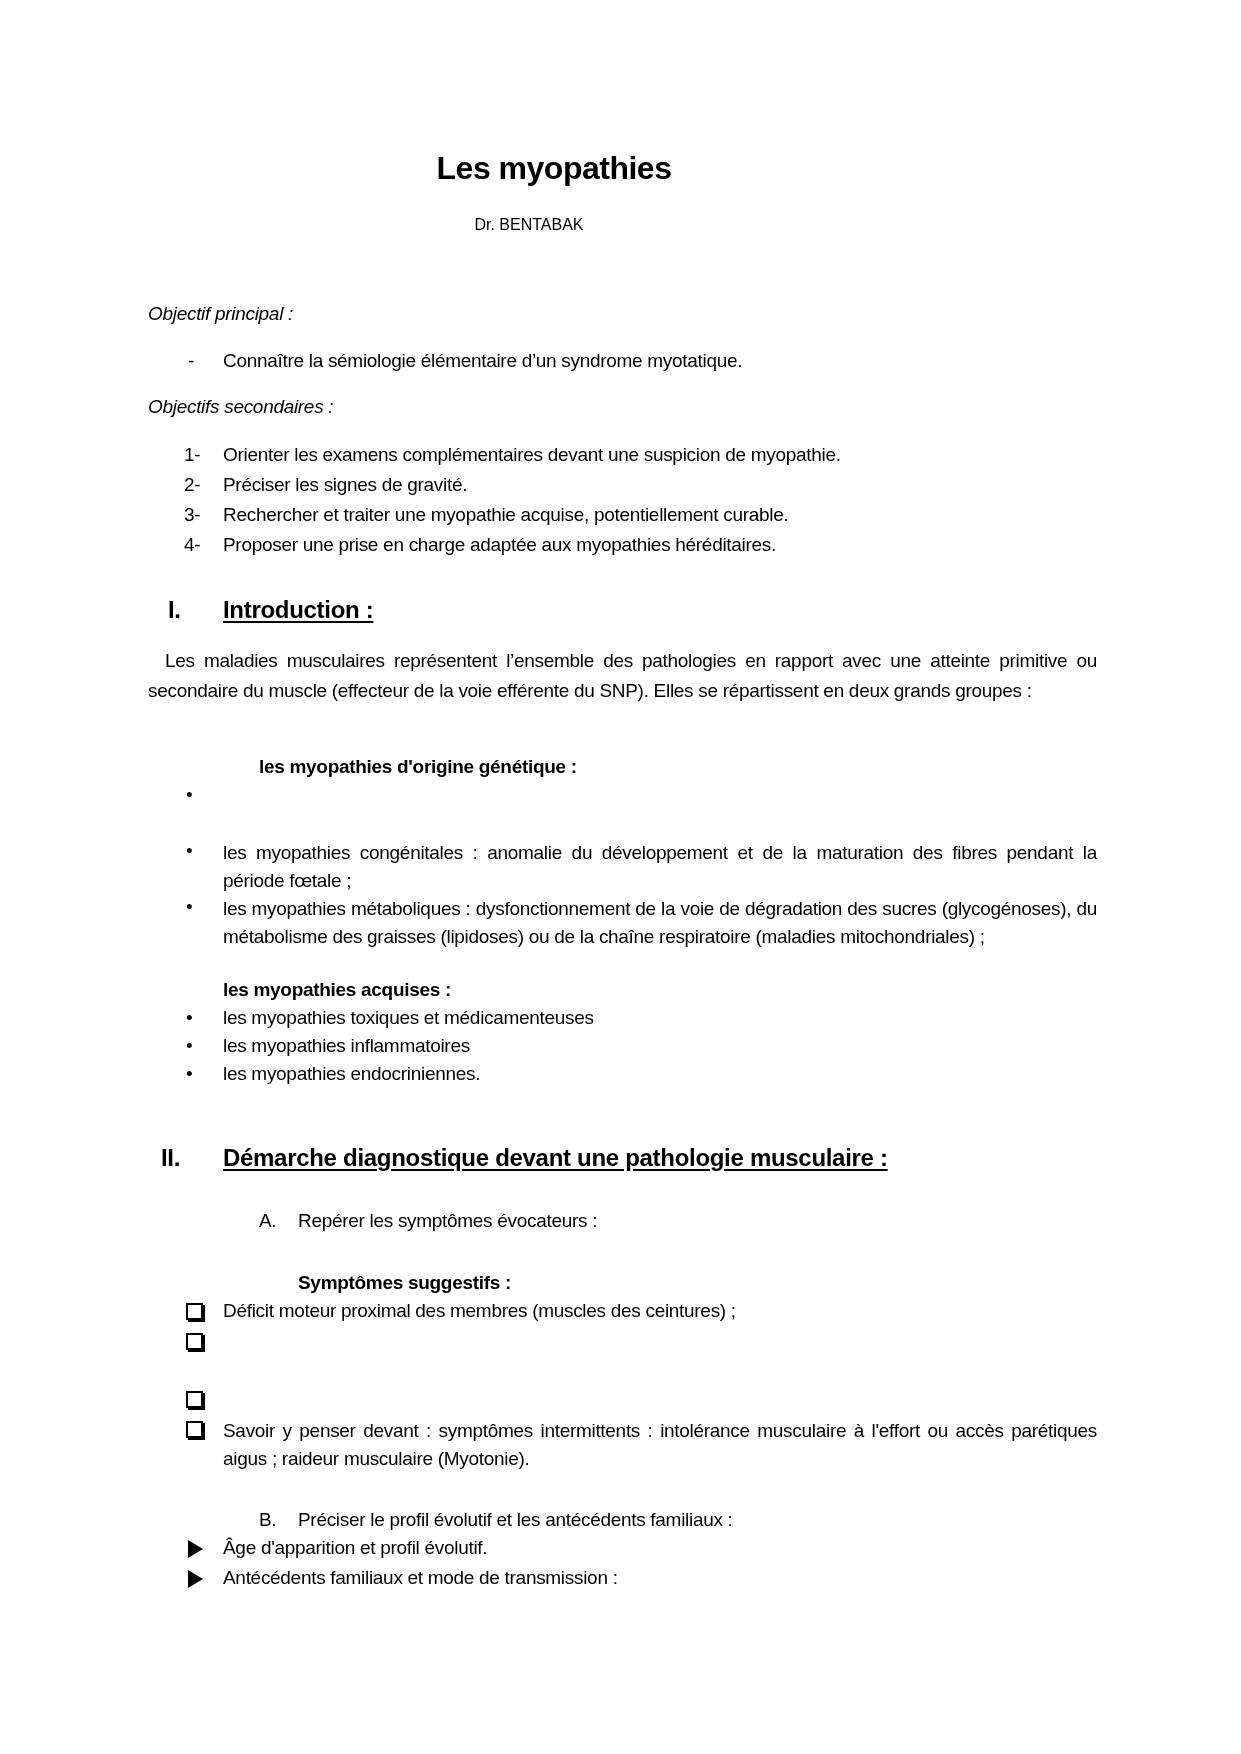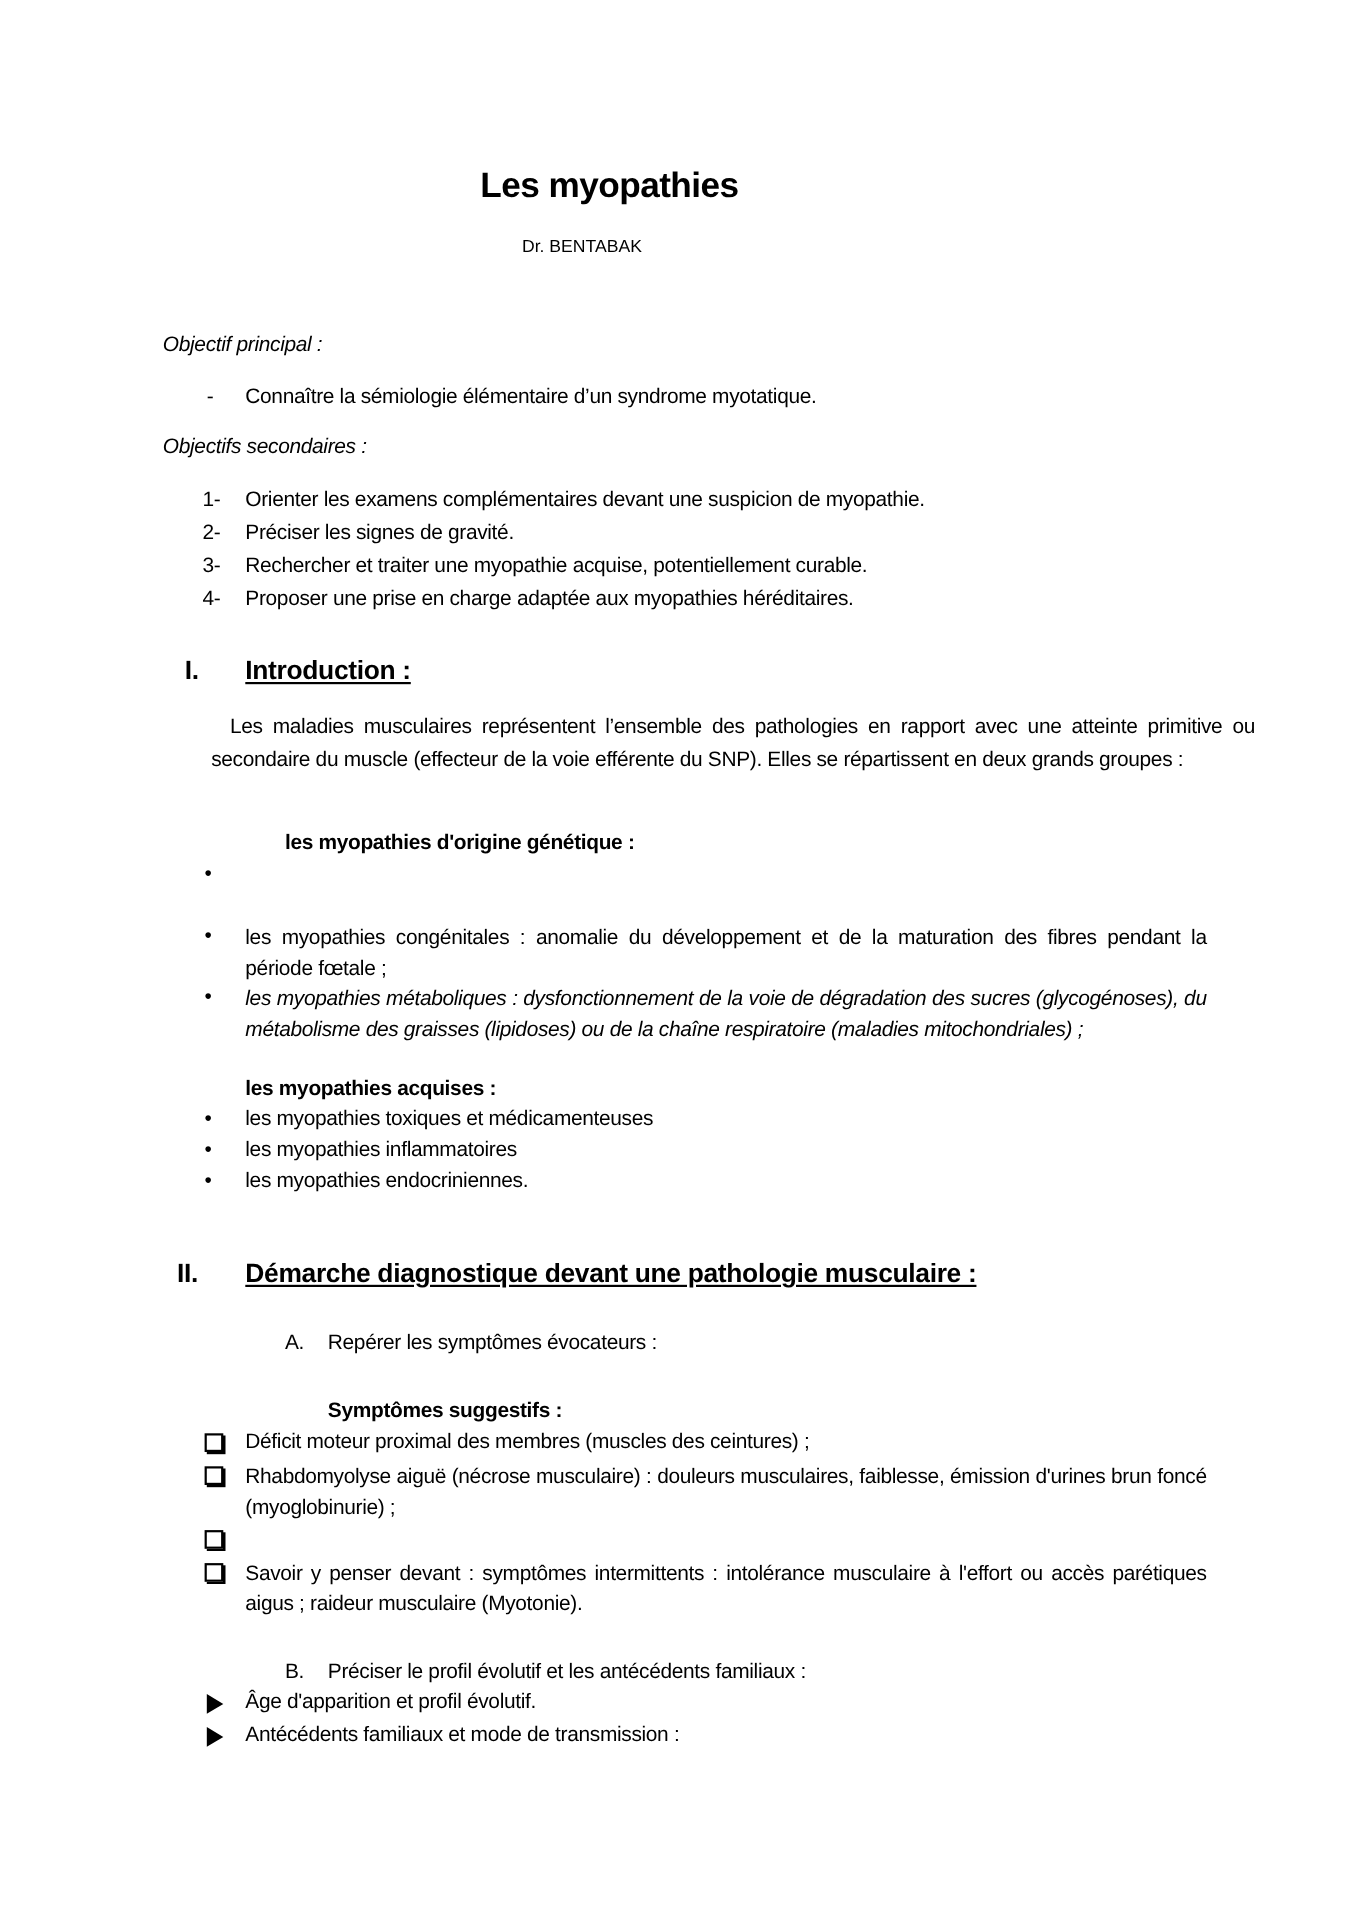--- a/index.html
+++ b/index.html
@@ -39,31 +39,31 @@
   <div class="abs txt" style="left:184px; top:474px;">2-</div>
   <div class="abs txt" style="left:223px; top:474px;">Préciser les signes de gravité.</div>
   <div class="abs txt" style="left:184px; top:504px;">3-</div>
   <div class="abs txt" style="left:223px; top:504px;">Rechercher et traiter une myopathie acquise, potentiellement curable.</div>
   <div class="abs txt" style="left:184px; top:534px;">4-</div>
   <div class="abs txt" style="left:223px; top:534px;">Proposer une prise en charge adaptée aux myopathies héréditaires.</div>
 
   <div class="abs h1" style="left:168px; top:596px;">I.</div>
   <div class="abs h1" style="left:223px; top:596px;"><span class="lbl">Introduction :</span></div>
 
-  <div class="para" style="top:646px;margin-left:44px;">Les maladies musculaires représentent l’ensemble des pathologies en rapport avec une atteinte primitive ou secondaire du muscle (effecteur de la voie efférente du SNP). Elles se répartissent en deux grands groupes :</div>
+  <div class="para" style="top:646px;">Les maladies musculaires représentent l’ensemble des pathologies en rapport avec une atteinte primitive ou secondaire du muscle (effecteur de la voie efférente du SNP). Elles se répartissent en deux grands groupes :</div>
 
   <div class="abs txt bold" style="left:221px; top:756px;margin-left:38px;">les myopathies d'origine génétique :</div>
 
   <div class="abs bullet-dot" style="left:186px; top:784px;">•</div>
 
   <div class="abs bullet-dot" style="left:186px; top:840px;">•</div>
   <div class="just" style="top:839px;">les myopathies congénitales : anomalie du développement et de la maturation des fibres pendant la période fœtale ;</div>
 
   <div class="abs bullet-dot" style="left:186px; top:896px;">•</div>
-  <div class="just" style="top:895px;font-style:italic;">les myopathies métaboliques : dysfonctionnement de la voie de dégradation des sucres (glycogénoses), du métabolisme des graisses (lipidoses) ou de la chaîne respiratoire (maladies mitochondriales) ;</div>
+  <div class="just" style="top:895px;">les myopathies métaboliques : dysfonctionnement de la voie de dégradation des sucres (glycogénoses), du métabolisme des graisses (lipidoses) ou de la chaîne respiratoire (maladies mitochondriales) ;</div>
 
   <div class="abs txt bold" style="left:223px; top:979px;">les myopathies acquises :</div>
 
   <div class="abs bullet-dot" style="left:186px; top:1007px;">•</div>
   <div class="abs txt" style="left:223px; top:1007px;">les myopathies toxiques et médicamenteuses</div>
   <div class="abs bullet-dot" style="left:186px; top:1035px;">•</div>
   <div class="abs txt" style="left:223px; top:1035px;">les myopathies inflammatoires</div>
   <div class="abs bullet-dot" style="left:186px; top:1063px;">•</div>
   <div class="abs txt" style="left:223px; top:1063px;">les myopathies endocriniennes.</div>
 
@@ -72,21 +72,20 @@
 
   <div class="abs txt" style="left:259px; top:1210px;">A.</div>
   <div class="abs txt" style="left:298px; top:1210px;">Repérer les symptômes évocateurs :</div>
 
   <div class="abs txt bold" style="left:298px; top:1272px;">Symptômes suggestifs :</div>
 
   <div class="abs" style="left:186px; top:1303px;"><span class="box-icon"></span></div>
   <div class="abs txt" style="left:223px; top:1300px;text-align:right;">Déficit moteur proximal des membres (muscles des ceintures) ;</div>
 
   <div class="abs" style="left:186px; top:1333px;"><span class="box-icon"></span></div>
-  <div class="just" style="top:1329px;">Rhabdomyolyse aiguë (nécrose musculaire) : douleurs musculaires, faiblesse, émission d'urines brun foncé (myoglobinurie) ;</div>
 
   <div class="abs" style="left:186px; top:1391px;"><span class="box-icon"></span></div>
 
   <div class="abs" style="left:186px; top:1421px;"><span class="box-icon"></span></div>
   <div class="just" style="top:1417px;">Savoir y penser devant : symptômes intermittents : intolérance musculaire à l'effort ou accès parétiques aigus ; raideur musculaire (Myotonie).</div>
 
   <div class="abs txt" style="left:259px; top:1509px;">B.</div>
   <div class="abs txt" style="left:298px; top:1509px;">Préciser le profil évolutif et les antécédents familiaux :</div>
 
   <div class="abs" style="left:188px; top:1540px;"><span class="tri-icon"></span></div>

